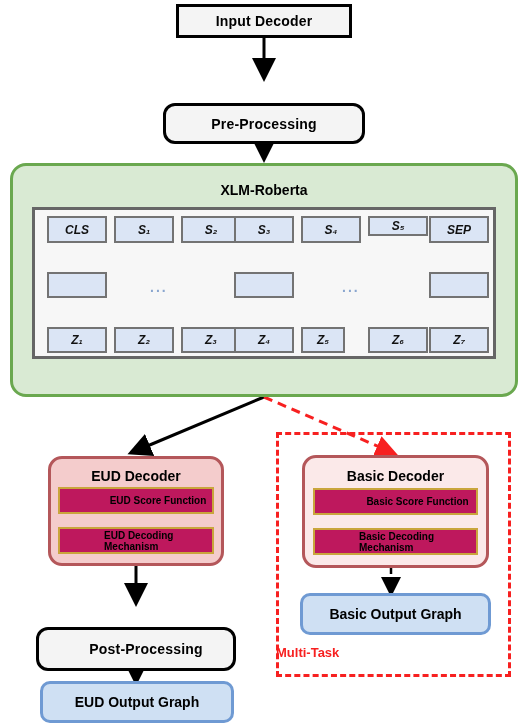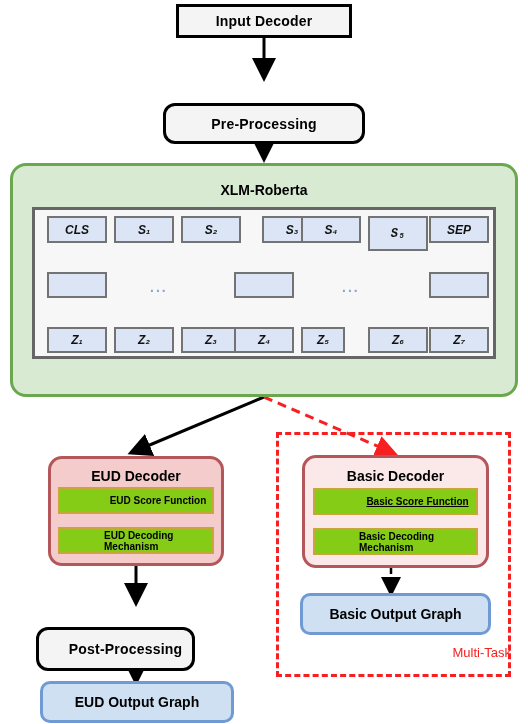--- a/index.html
+++ b/index.html
@@ -118,21 +118,21 @@
     position: absolute;
     left: 0; right: 0;
     text-align: center;
     font-size: 14px;
     font-weight: bold;
     color: #000;
   }
   .subbox {
     position: absolute;
     box-sizing: border-box;
-    background: #84cc16;
+    background: #be185d;
     border: 2px solid #c2a councils;
     display: flex;
     align-items: center;
     justify-content: center;
     font-size: 10px;
     font-weight: bold;
     color: #000;
     padding-left: 44px;
   }
   .subbox {
@@ -150,24 +150,24 @@
 
   
   .dashed-region {
     position: absolute;
     box-sizing: border-box;
     border: 3px dashed #f72020;
     background: transparent;
   }
   .multitask-label {
     position: absolute;
-    text-align: right;
+    text-align: left;
     color: #f72020;
     font-size: 13px;
-    font-weight: normal;
+    font-weight: bold;
     left: 0; right: 0;
   }
 </style>
 </head>
 <body>
 
 <div id="stage">
 
   <svg id="wires" viewBox="0 0 528 724" xmlns="http://www.w3.org/2000/svg">
     <defs>
@@ -273,27 +273,27 @@
 
   <div class="cell" style="left:47px; top:216px; width:60px; height:27px;">
     <span>CLS</span>
   </div>
   <div class="cell" style="left:114px; top:216px; width:60px; height:27px;">
     <span>S₁</span>
   </div>
   <div class="cell" style="left:181px; top:216px; width:60px; height:27px;">
     <span>S₂</span>
   </div>
-  <div class="cell" style="left:234px; top:216px; width:60px; height:27px;margin-left:28px;">
+  <div class="cell" style="left:234px; top:216px; width:60px; height:27px;">
     <span>S₃</span>
   </div>
   <div class="cell" style="left:301px; top:216px; width:60px; height:27px;">
     <span>S₄</span>
   </div>
-  <div class="cell" style="left:368px; top:216px; width:60px; height:35px;font-family:Liberation Mono, monospace;">
+  <div class="cell" style="left:368px; top:216px; width:60px; height:20px;">
     <span>S₅</span>
   </div>
   <div class="cell" style="left:429px; top:216px; width:60px; height:27px;">
     <span>SEP</span>
   </div>
 
   <div class="cell blank" style="left:47px; top:272px; width:60px; height:26px;">
     <span></span>
   </div>
   <div class="cell blank" style="left:234px; top:272px; width:60px; height:26px;">
@@ -337,28 +337,28 @@
   <div class="subbox" style="left:58px; top:487px; width:156px; height:27px;">
     <span>EUD Score Function</span>
   </div>
   <div class="subbox" style="left:58px; top:527px; width:156px; height:27px;">
     <span>EUD Decoding Mechanism</span>
   </div>
 
   <div class="decoder soft" style="left:302px; top:455px; width:187px; height:113px;">
     <div class="decoder-title" style="top:10px;">Basic Decoder</div>
   </div>
-  <div class="subbox" style="left:313px; top:488px; width:165px; height:27px;text-decoration:underline;">
+  <div class="subbox" style="left:313px; top:488px; width:165px; height:27px;">
     <span>Basic Score Function</span>
   </div>
   <div class="subbox" style="left:313px; top:528px; width:165px; height:27px;">
     <span>Basic Decoding Mechanism</span>
   </div>
 
-  <div class="node box-round" style="left:36px; top:603px; width:159px; height:44px;padding-left:20px;">
+  <div class="node box-round" style="left:36px; top:603px; width:200px; height:44px;padding-left:20px;">
     <span>Post-Processing</span>
   </div>
 
   <div class="node box-blue" style="left:40px; top:681px; width:194px; height:42px;">
     <span>EUD Output Graph</span>
   </div>
 
   <div class="node box-blue" style="left:300px; top:593px; width:191px; height:42px;">
     <span>Basic Output Graph</span>
   </div>

